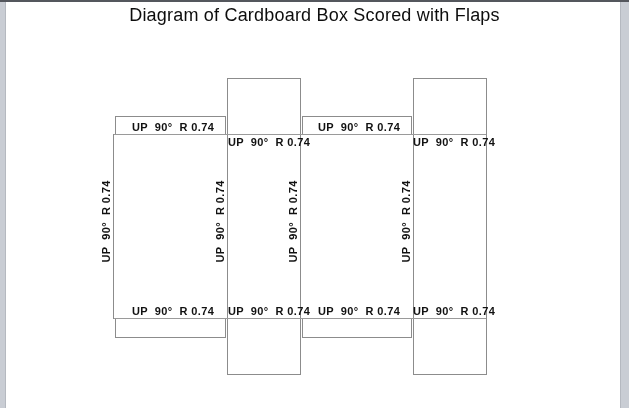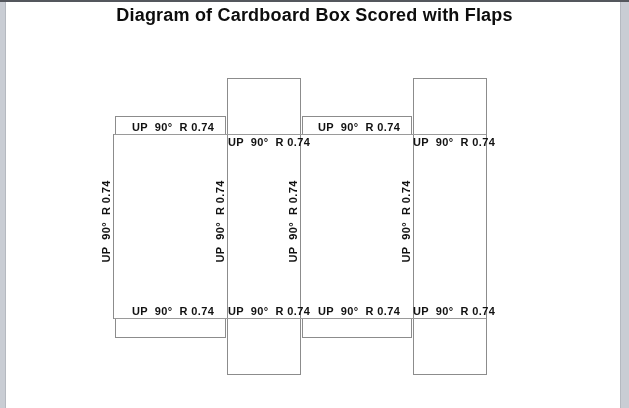--- a/index.html
+++ b/index.html
@@ -15,21 +15,21 @@
   }
   .page{
     position:absolute;left:5px;top:2px;width:614px;height:406px;
     background:#ffffff;
     border-left:1px solid #b5b9c0;
     border-right:1px solid #b5b9c0;
   }
   .title{
     position:absolute;left:0;top:5px;width:629px;
     text-align:center;
-    font-size:18px;font-weight:bold;color:#0d0d0d;
+    font-size:18px;font-weight:normal;color:#0d0d0d;
     letter-spacing:0.2px;
   }
   
   .rect{
     position:absolute;
     border:1px solid #8c8c8c;
     box-sizing:border-box;
     background:transparent;
   }
   .hline{

